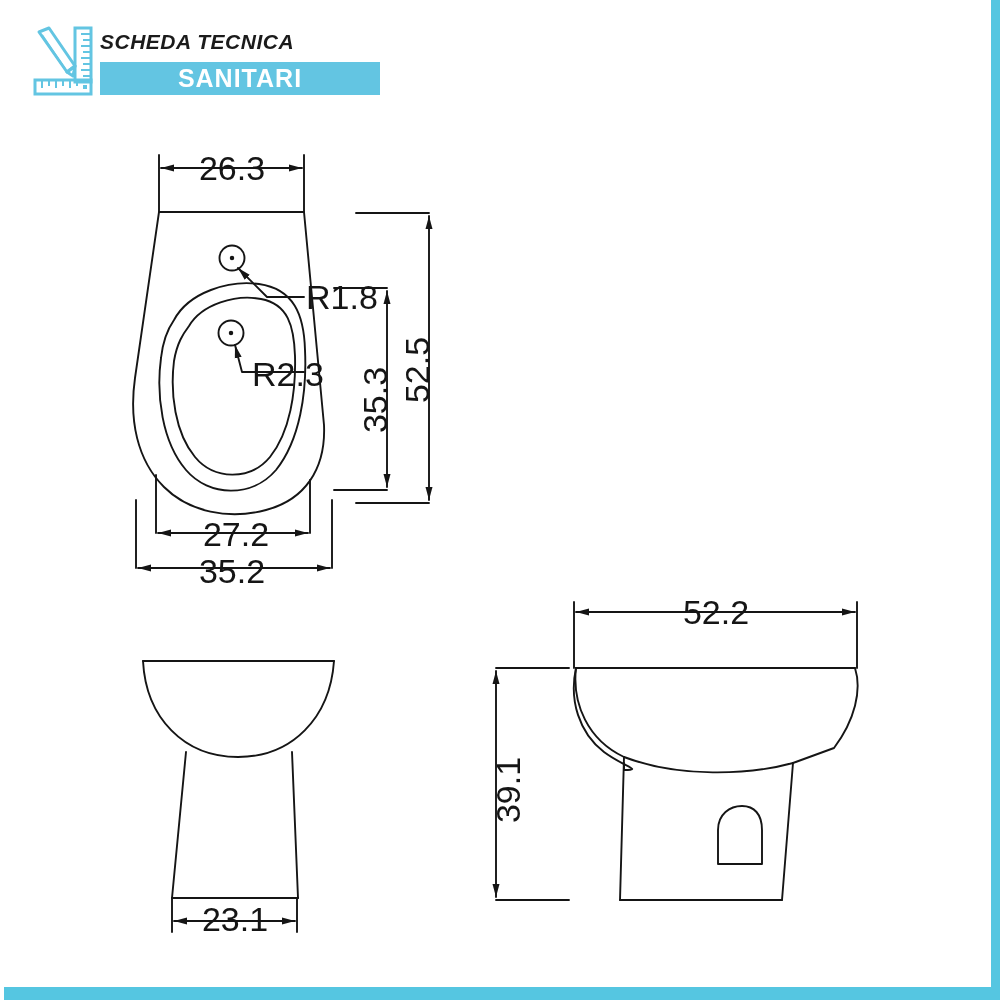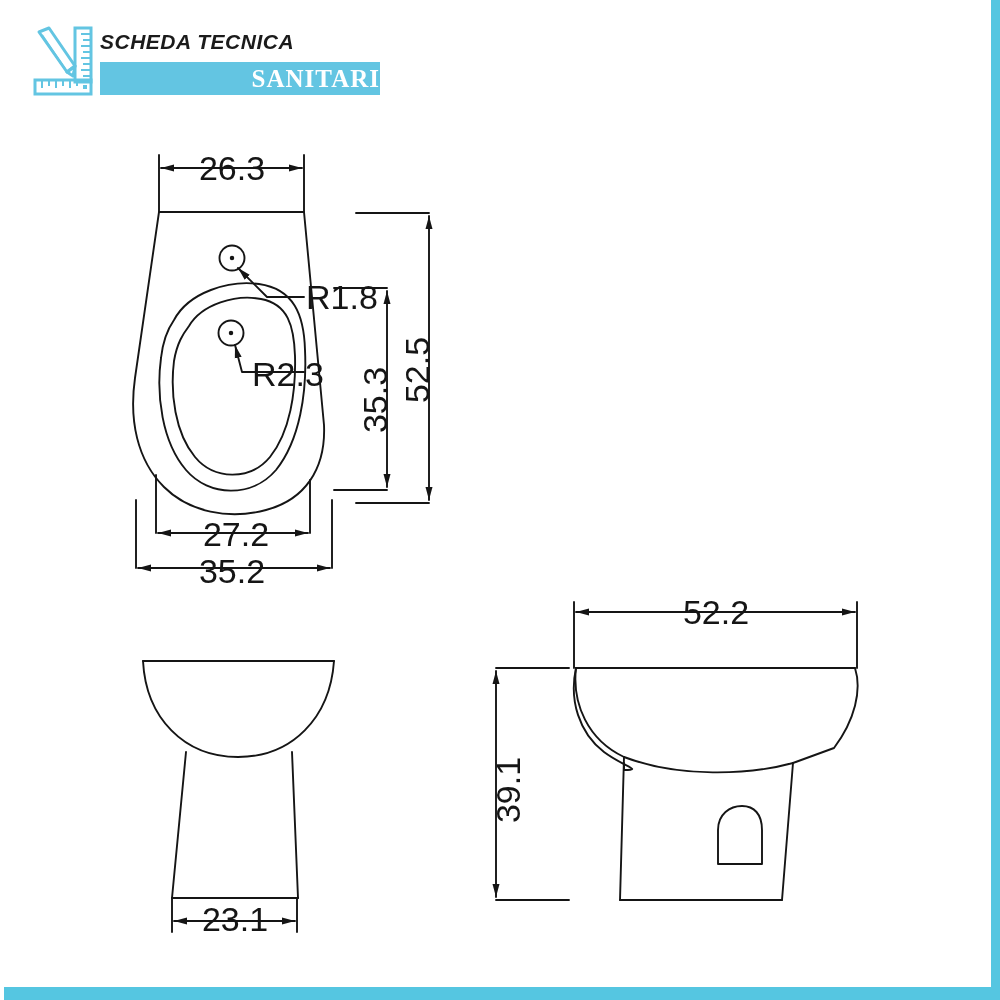--- a/index.html
+++ b/index.html
@@ -75,26 +75,26 @@
     height: 33px;
     background: #63c5e2;
   }
   .header-banner-text {
     position: absolute;
     left: 0;
     top: 0;
     width: 280px;
     height: 33px;
     line-height: 33px;
-    text-align: right;
+    text-align: center;
     color: #ffffff;
     font-size: 25px;
     font-weight: bold;
     letter-spacing: 1px;
-    font-family: Liberation Serif, serif;
+    font-family: Liberation Sans, sans-serif;
   }
 
   
   .drawing {
     position: absolute;
     left: 0;
     top: 0;
     width: 1000px;
     height: 828px;
   }

